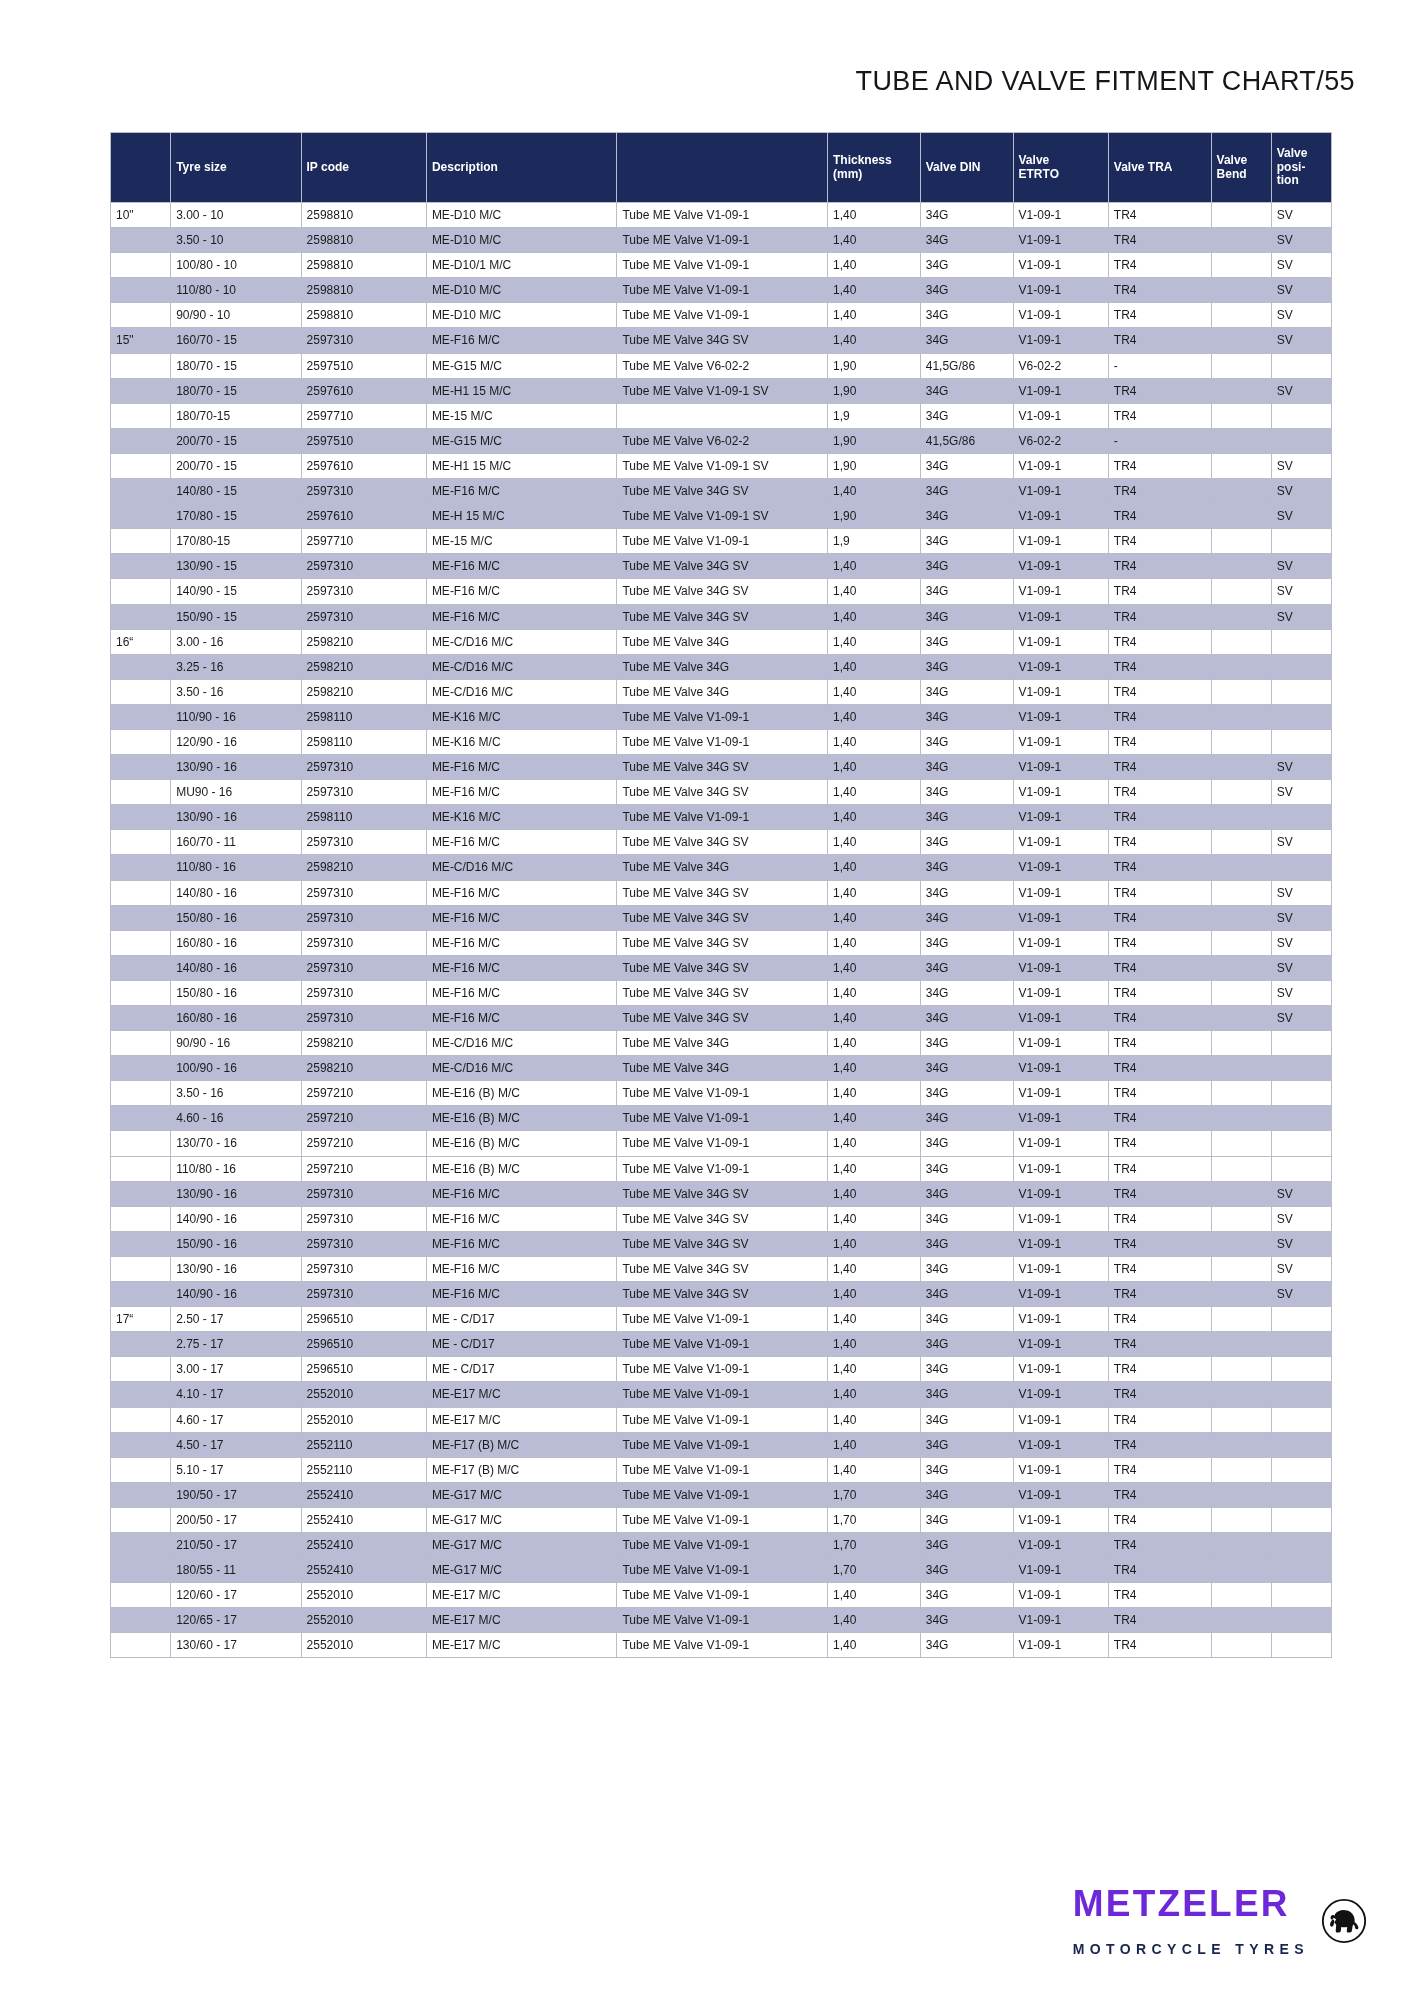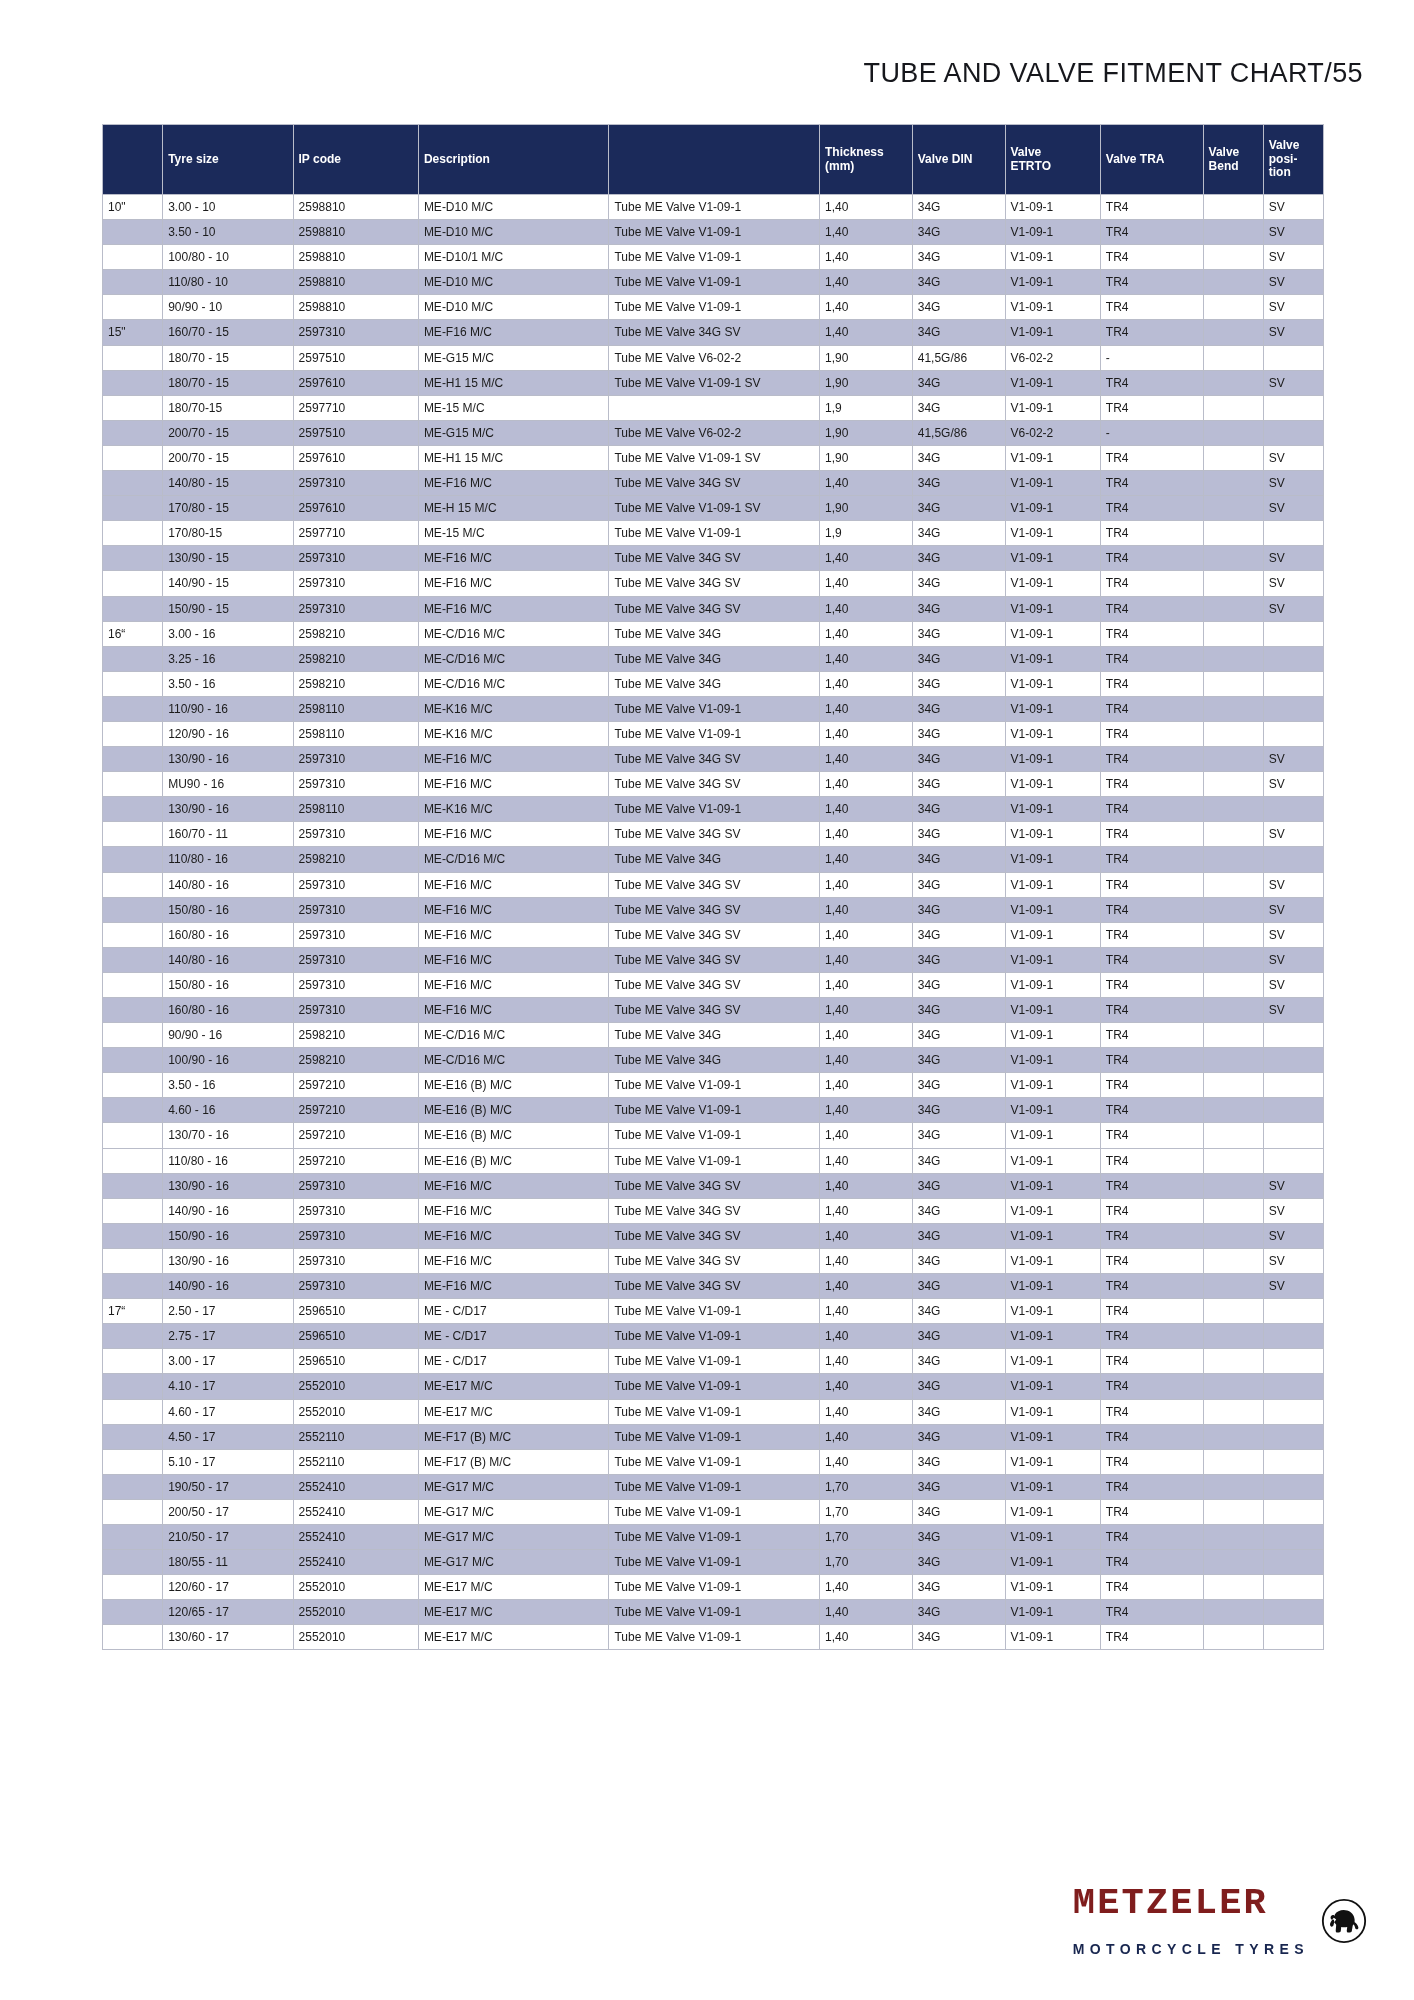--- a/index.html
+++ b/index.html
@@ -13,21 +13,21 @@
     height: 2000px;
     font-family: "Liberation Sans", sans-serif;
     color: #1a1a1a;
     position: relative;
     overflow: hidden;
   }
 
   .page {
     width: 1414px;
     height: 2000px;
-    padding: 4px;
+    padding: 12px;
     position: relative;
   }
 
   
   .title-bar {
     padding: 56px 47px 0 0;
     text-align: right;
   }
   .page-title {
     font-size: 27px;
@@ -108,25 +108,25 @@
     display: flex;
     align-items: center;
     gap: 12px;
   }
   .logo-text {
     display: flex;
     flex-direction: column;
     align-items: flex-start;
   }
   .logo-word {
-    font-family: Liberation Mono, monospace;
+    font-family: Liberation Sans, sans-serif;
     font-size: 37px;
     font-weight: 700;
     letter-spacing: 2.2px;
-    color: #7f1d1d;
+    color: #6d28d9;
     line-height: 1;
   }
   .logo-sub {
     font-family: "Liberation Sans", sans-serif;
     font-size: 14px;
     font-weight: 700;
     letter-spacing: 5.4px;
     color: #18264f;
     line-height: 1;
     margin-top: 20px;

